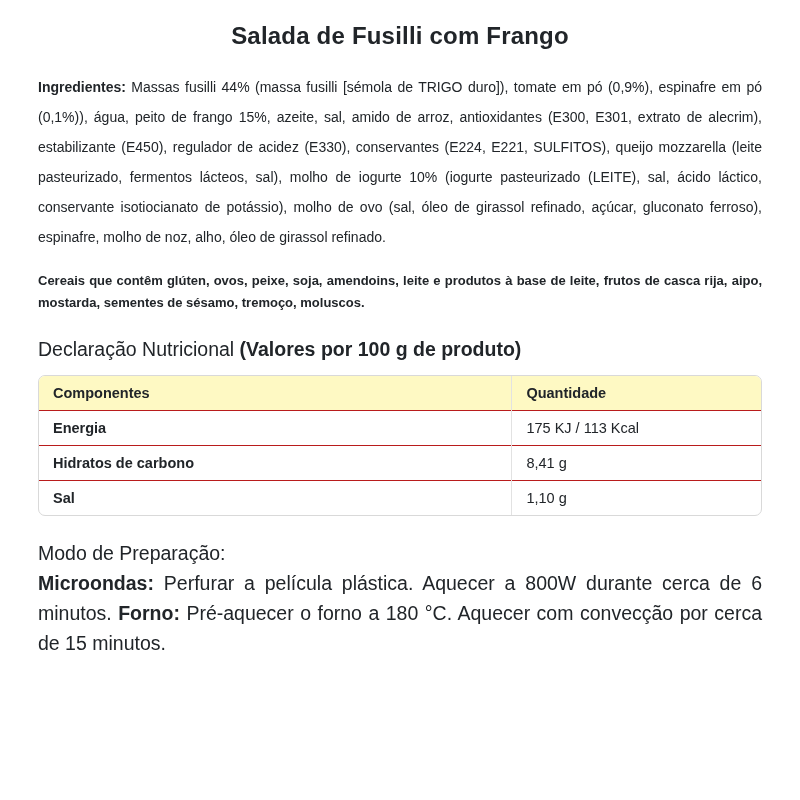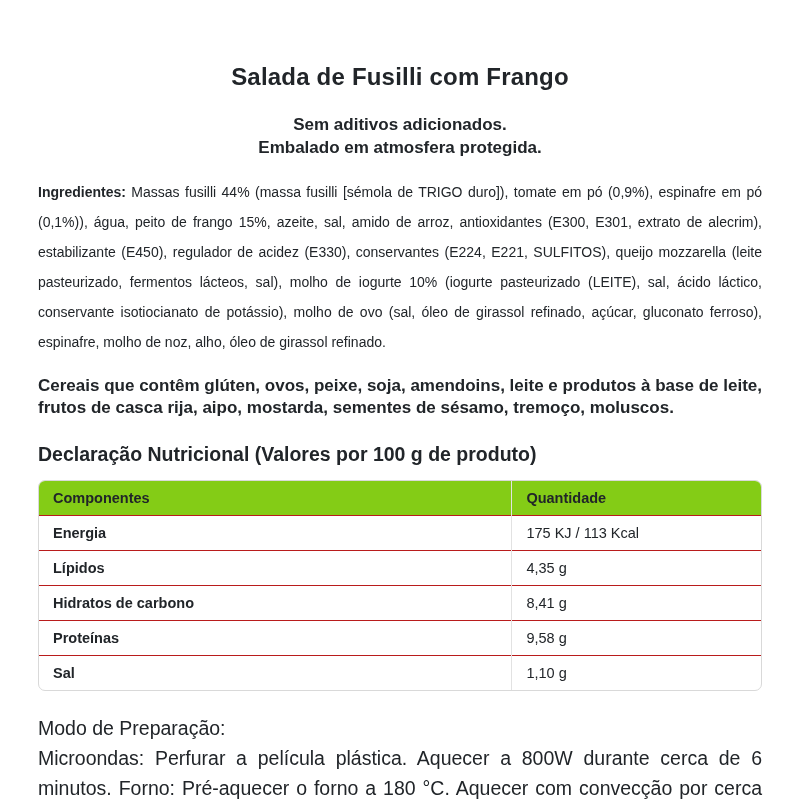--- a/index.html
+++ b/index.html
@@ -14,94 +14,89 @@
     height: 800px;
     padding: 22px 38px 20px 38px;
     background: #ffffff;
   }
   .title {
     text-align: center;
     font-size: 24px;
     font-weight: bold;
     letter-spacing: 0.2px;
     margin-bottom: 22px;
-    margin-top: 41px;
   }
   .subtitle {
     text-align: center;
     font-weight: bold;
     font-size: 17px;
     line-height: 23px;
     margin-bottom: 18px;
   }
   .ingredients {
     font-size: 14px;
     line-height: 30px;
     text-align: justify;
     margin-bottom: 18px;
   }
   .ingredients .lead { font-weight: bold; }
   .allergens {
-    font-size: 17px;
+    font-size: 13px;
     line-height: 22px;
     font-weight: bold;
     text-align: justify;
     margin-bottom: 24px;
   }
   .nutri-heading {
     font-size: 19.5px;
     margin-bottom: 14px;
   }
-  .nutri-heading .lead { font-weight: bold; }
+  .nutri-heading .lead { font-weight: normal; }
   .table-wrap {
     border: 1px solid #d9d9d9;
     border-radius: 7px;
     overflow: hidden;
     margin-bottom: 22px;
   }
   table {
     width: 100%;
     border-collapse: collapse;
     font-size: 14.5px;
   }
   th, td {
     text-align: left;
     padding: 9px 14px;
     font-weight: bold;
   }
-  th { background: #84cc16; }
+  th { background: #fef9c3; }
   td { border-top: 1px solid #b91c1c; }
   .col-qty {
     width: 34.5%;
     border-left: 1px solid #e2e2e2;
   }
   td.col-qty, tr.sub-row td { font-weight: normal; }
   .prep {
     font-size: 19.5px;
     line-height: 30px;
   }
   .prep-heading {
     font-size: 19.5px;
     font-weight: normal;
     line-height: 30px;
   }
-  .prep .lead { font-weight: normal; }
+  .prep .lead { font-weight: bold; }
   .prep-body { text-align: justify; }
 </style>
 </head>
 <body>
 
 <div class="page">
 
   <h1 class="title">Salada de Fusilli com Frango</h1>
 
-  <div class="subtitle">
-    <div>Sem aditivos adicionados.</div>
-    <div>Embalado em atmosfera protegida.</div>
-  </div>
 
   <p class="ingredients"><span class="lead">Ingredientes:</span><span> Massas fusilli 44% (massa fusilli [sémola de TRIGO duro]), tomate em pó (0,9%), espinafre em pó (0,1%)), água, peito de frango 15%, azeite, sal, amido de arroz, antioxidantes (E300, E301, extrato de alecrim), estabilizante (E450), regulador de acidez (E330), conservantes (E224, E221, SULFITOS), queijo mozzarella (leite pasteurizado, fermentos lácteos, sal), molho de iogurte 10% (iogurte pasteurizado (LEITE), sal, ácido láctico, conservante isotiocianato de potássio), molho de ovo (sal, óleo de girassol refinado, açúcar, gluconato ferroso), espinafre, molho de noz, alho, óleo de girassol refinado.</span></p>
 
   <p class="allergens">Cereais que contêm glúten, ovos, peixe, soja, amendoins, leite e produtos à base de leite, frutos de casca rija, aipo, mostarda, sementes de sésamo, tremoço, moluscos.</p>
 
   <h2 class="nutri-heading"><span class="lead">Declaração Nutricional</span><span> (Valores por 100 g de produto)</span></h2>
 
   <div class="table-wrap">
     <table>
       <thead>
@@ -109,30 +104,22 @@
           <th>Componentes</th>
           <th class="col-qty">Quantidade</th>
         </tr>
       </thead>
       <tbody>
         <tr>
           <td>Energia</td>
           <td class="col-qty">175 KJ / 113 Kcal</td>
         </tr>
         <tr>
-          <td>Lípidos</td>
-          <td class="col-qty">4,35 g</td>
-        </tr>
-        <tr>
           <td>Hidratos de carbono</td>
           <td class="col-qty">8,41 g</td>
-        </tr>
-        <tr>
-          <td>Proteínas</td>
-          <td class="col-qty">9,58 g</td>
         </tr>
         <tr>
           <td>Sal</td>
           <td class="col-qty">1,10 g</td>
         </tr>
       </tbody>
     </table>
   </div>
 
   <div class="prep">

